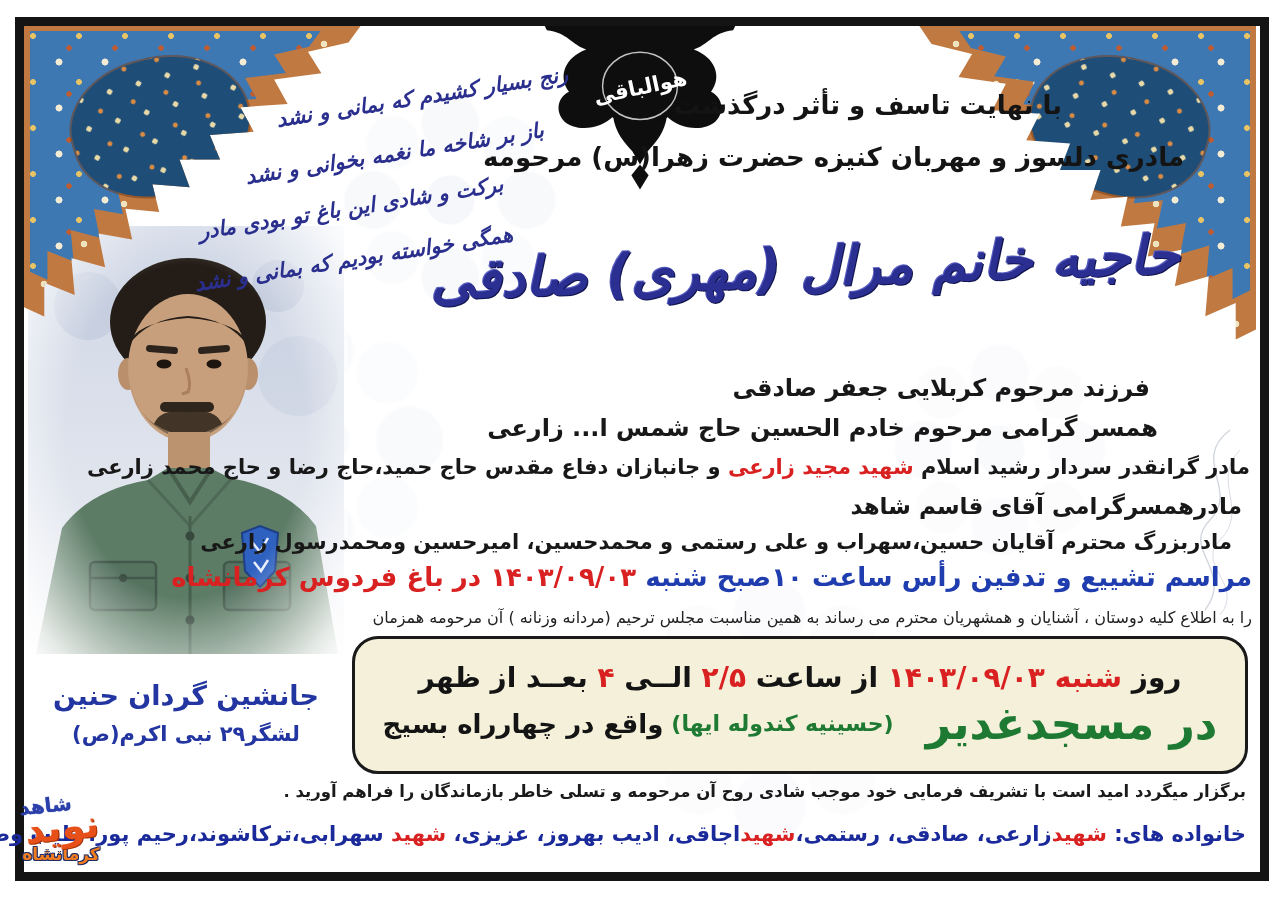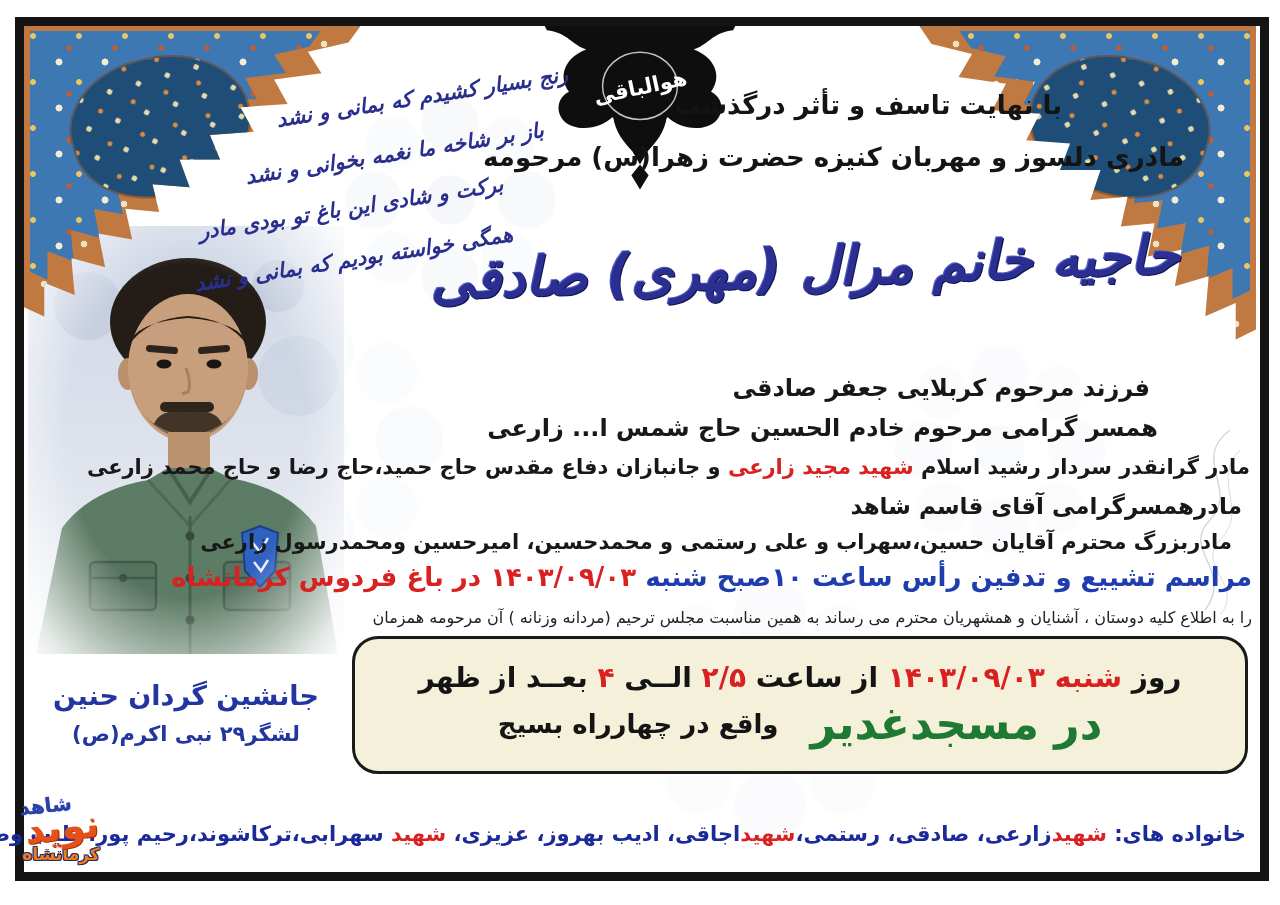--- a/index.html
+++ b/index.html
@@ -221,24 +221,26 @@
   <div class="lin lin5">مادربزرگ محترم آقایان حسین،سهراب و علی رستمی و محمدحسین، امیرحسین ومحمدرسول زارعی</div>
 
   <div class="burial"><span>مراسم تشییع و تدفین رأس ساعت ۱۰صبح شنبه </span><span class="red">۱۴۰۳/۰۹/۰۳</span><span class="red"> در باغ فردوس کرمانشاه</span></div>
 
   <div class="notice">را به اطلاع کلیه دوستان ، آشنایان و همشهریان محترم می رساند به همین مناسبت مجلس ترحیم (مردانه وزنانه ) آن مرحومه همزمان</div>
 
   <div class="mbox">
     <div class="mbox-l1"><span>روز </span><span class="red">شنبه </span><span class="red">۱۴۰۳/۰۹/۰۳</span><span> از ساعت </span><span class="red">۲/۵</span><span> الــی </span><span class="red">۴</span><span> بعــد از ظهر</span></div>
     <div class="mbox-l2">
       <span class="mosque">در مسجدغدیر</span>
+      <span class="mosque-paren">(حسینیه کندوله ایها)</span>
       <span class="mosque-loc">واقع در چهارراه بسیج</span>
     </div>
   </div>
 
+  <div class="closing">برگزار میگردد امید است با تشریف فرمایی خود موجب شادی روح آن مرحومه و تسلی خاطر بازماندگان را فراهم آورید .</div>
 
   <div class="families"><span>خانواده های: </span><span class="red">شهید</span><span>زارعی، صادقی، رستمی،</span><span class="red">شهید</span><span>اجاقی، ادیب بهروز، عزیزی، </span><span class="red">شهید</span><span> سهرابی،ترکاشوند،رحیم پور، طیب وطاهر و سایر بستگان</span></div>
 
   <div class="logo">
     <span class="mark">
       <span class="l1">شاهد</span>
       <span class="l2">نوید</span>
     </span>
     <span class="city">کرمانشاه</span>
   </div>

